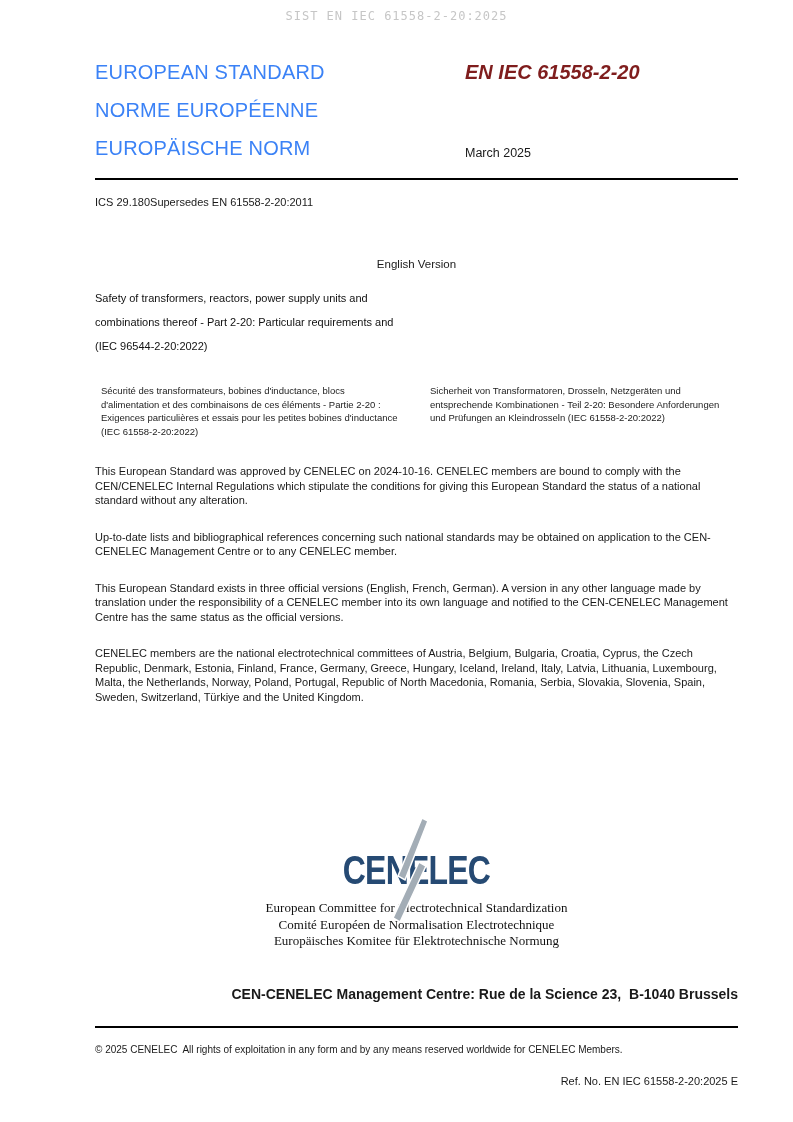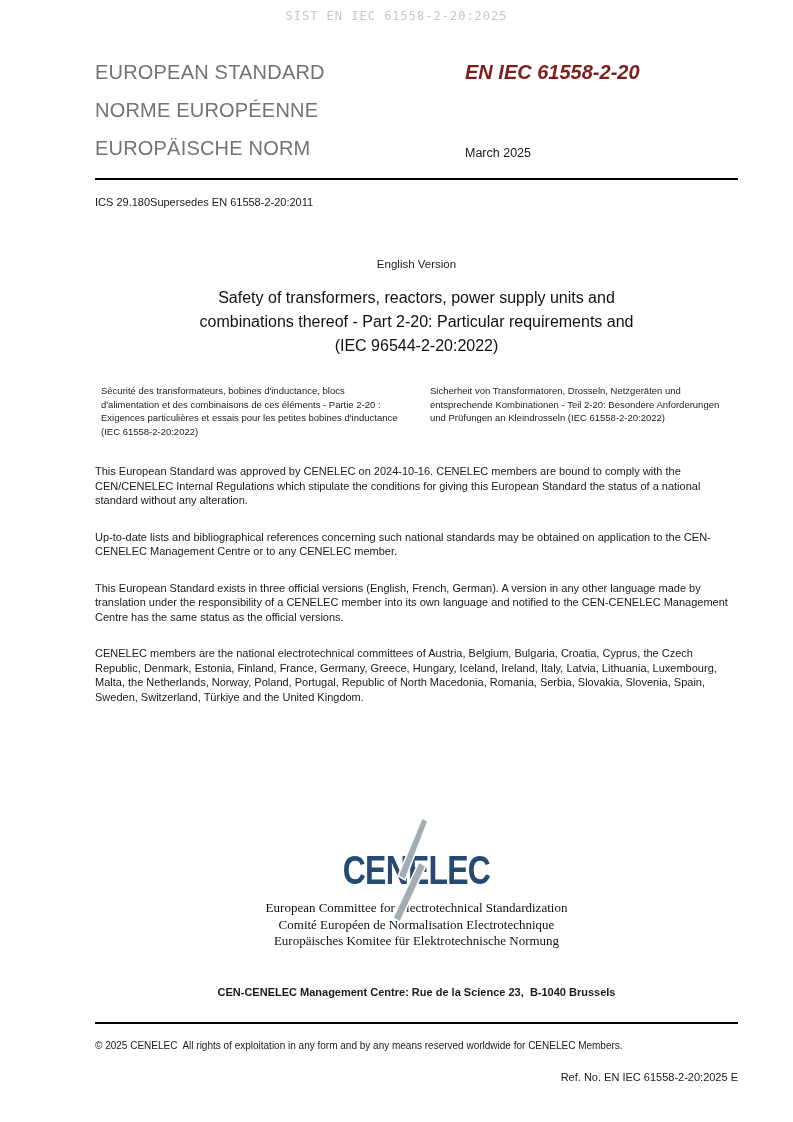--- a/index.html
+++ b/index.html
@@ -31,21 +31,21 @@
   .header-row {
     margin-top: 30px;
     display: flex;
     align-items: stretch;
   }
   .header-left { flex: 1 1 auto; }
   .header-left .hline {
     font-size: 20px;
     line-height: 38px;
     letter-spacing: 0.2px;
-    color: #737373;
+    color: #3b82f6;
   }
   .header-right {
     width: 273px;
     flex: 0 0 273px;
     display: flex;
     flex-direction: column;
     justify-content: space-between;
   }
   .std-number {
     font-size: 20px;
@@ -73,22 +73,21 @@
   }
 
   
   .english-version {
     margin-top: 50px;
     text-align: center;
     font-size: 11.5px;
   }
   .doc-title {
     margin-top: 16px;
-    text-align: center;
-    font-size: 16px;
+    font-size: 11px;
     font-weight: normal;
     line-height: 24px;
     color: #111;
   }
   .translations {
     margin-top: 26px;
     display: flex;
     justify-content: space-between;
     padding: 0 6px;
   }
@@ -139,22 +138,22 @@
     margin-top: 6px;
     font-family: "Liberation Serif", serif;
     font-size: 13px;
     line-height: 16.5px;
     color: #111;
   }
 
   
   .mgmt-centre {
     margin-top: 36px;
-    text-align: center;
-    font-size: 11px;
+    text-align: right;
+    font-size: 14px;
     font-weight: bold;
     white-space: pre-wrap;
   }
   .rule.bottom { margin-top: 24px; }
   .copyright {
     margin-top: 16px;
     font-size: 10px;
     white-space: pre-wrap;
   }
   .ref-no {

